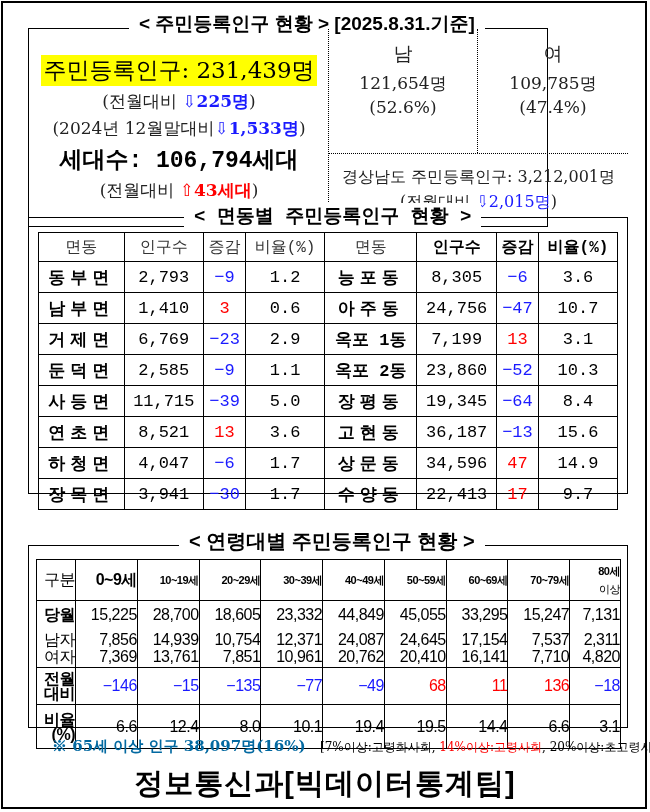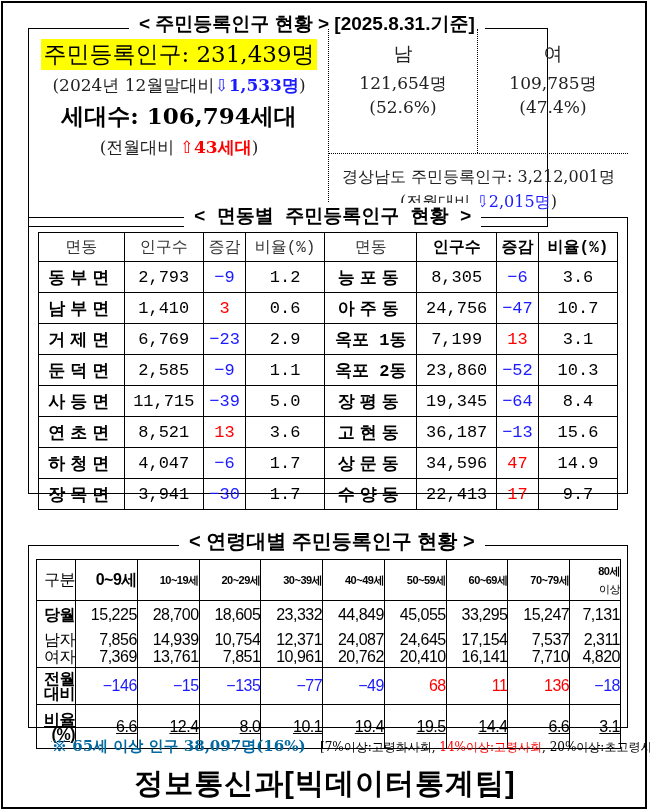--- a/index.html
+++ b/index.html
@@ -9,23 +9,23 @@
   .sans { font-family: "Liberation Sans", "DejaVu Sans", sans-serif; }
   .box { position: absolute; border: 1px solid #000; box-sizing: border-box; }
   .box-title { position: absolute; background: #fff; padding: 0 10px; font-weight: bold; white-space: nowrap; }
   .blue { color: #1a1aff; }
   .red { color: #ff0000; }
 
   
   #s1 { left: 28px; top: 28px; width: 520px; height: 199px; }
   #s1 .box-title { left: 100px; top: -18px; font-size: 19px; }
   .s1-left { position: absolute; left: 0; top: 10px; width: 300px; text-align: center; }
-  .hl { background: #ffff00; font-size: 23px; padding: 0 2px; display: inline-block; }
+  .hl { background: #ffff00; font-size: 23px; padding: 0 2px; display: inline-block; margin-top: 16px; }
   .s1-line { font-size: 17px; margin-top: 4px; color: #222; }
-  .s1-big { font-size: 23px; font-weight: bold; margin-top: 4px; }
+  .s1-big { font-size: 23px; font-weight: bold; margin-top: 4px; font-family: Liberation Mono, monospace; }
   .s1-right { position: absolute; left: 299px; top: 0; width: 299px; height: 197px; border-left: 1px dotted #000; }
   .mf { position: absolute; top: 0; height: 124px; width: 148px; text-align: center; font-size: 17px; color: #222; }
   .mf .lbl { font-size: 19px; margin-top: 12px; margin-bottom: 6px; }
   .mf div { line-height: 24px; }
   #male { left: 0; border-right: 1px dotted #000; }
   #female { left: 150px; }
   .gn { position: absolute; left: 0; top: 124px; width: 299px; height: 73px; border-top: 1px dotted #000; text-align: center; font-size: 16px; color: #222; }
   .gn div { line-height: 25px; }
 
   
@@ -42,37 +42,40 @@
   #s3 { left: 28px; top: 545px; width: 600px; height: 183px; }
   #s3 .box-title { left: 150px; top: -18px; font-size: 20px; }
   #age-table { position: absolute; left: 7px; top: 13px; width: 585px; }
   #age-table td { border: 1px solid #000; text-align: right; padding: 0; font-size: 16px; letter-spacing: -0.5px; }
   #age-table tr.ah td { height: 40px; font-size: 11px; font-weight: bold; }
   #age-table tr.ah td.g, #age-table tr.ah td.z { font-size: 16px; font-weight: normal; }
   #age-table tr.ah td.z { font-weight: bold; }
   #age-table tr.cur td { height: 28px; border-bottom: none; }
   #age-table tr.mf2 td { height: 38px; border-top: none; line-height: 17px; }
   #age-table tr.chg td { height: 36px; }
-  #age-table tr.rt td { height: 43px; text-decoration: underline; }
+  #age-table tr.rt td { height: 43px; }
   .rl { font-weight: bold; line-height: 15px; font-size: 15px; }
 
   .note { position: absolute; left: 52px; top: 737px; font-size: 14px; white-space: nowrap; }
   .note .n1 { color: #0369a1; font-weight: bold; font-size: 15px; text-align: right; }
   .note .n2 { font-size: 12px; margin-left: 10px; color: #000; }
   .footer { position: absolute; left: 0; width: 650px; top: 764px; text-align: center; font-size: 29px; font-weight: bold; letter-spacing: 1px; }
 </style>
 </head>
 <body>
 
 <div class="frame"></div>
 
 <div class="box serif" id="s1">
   <div class="box-title sans">&lt; 주민등록인구  현황 &gt; [2025.8.31.기준]</div>
   <div class="s1-left">
     <div><span class="hl">주민등록인구: 231,439명</span></div>
+    <div class="s1-line">
+      <span>(전월대비 </span><span class="blue">⇩</span><span class="blue" style="font-weight:bold">225명</span><span>)</span>
+    </div>
     <div class="s1-line">
       <span>(2024년 12월말대비</span><span class="blue">⇩</span><span class="blue" style="font-weight:bold">1,533명</span><span>)</span>
     </div>
     <div class="s1-big">세대수: 106,794세대</div>
     <div class="s1-line">
       <span>(전월대비 </span><span class="red">⇧</span><span class="red" style="font-weight:bold">43세대</span><span>)</span>
     </div>
   </div>
   <div class="s1-right">
     <div class="mf" id="male">

